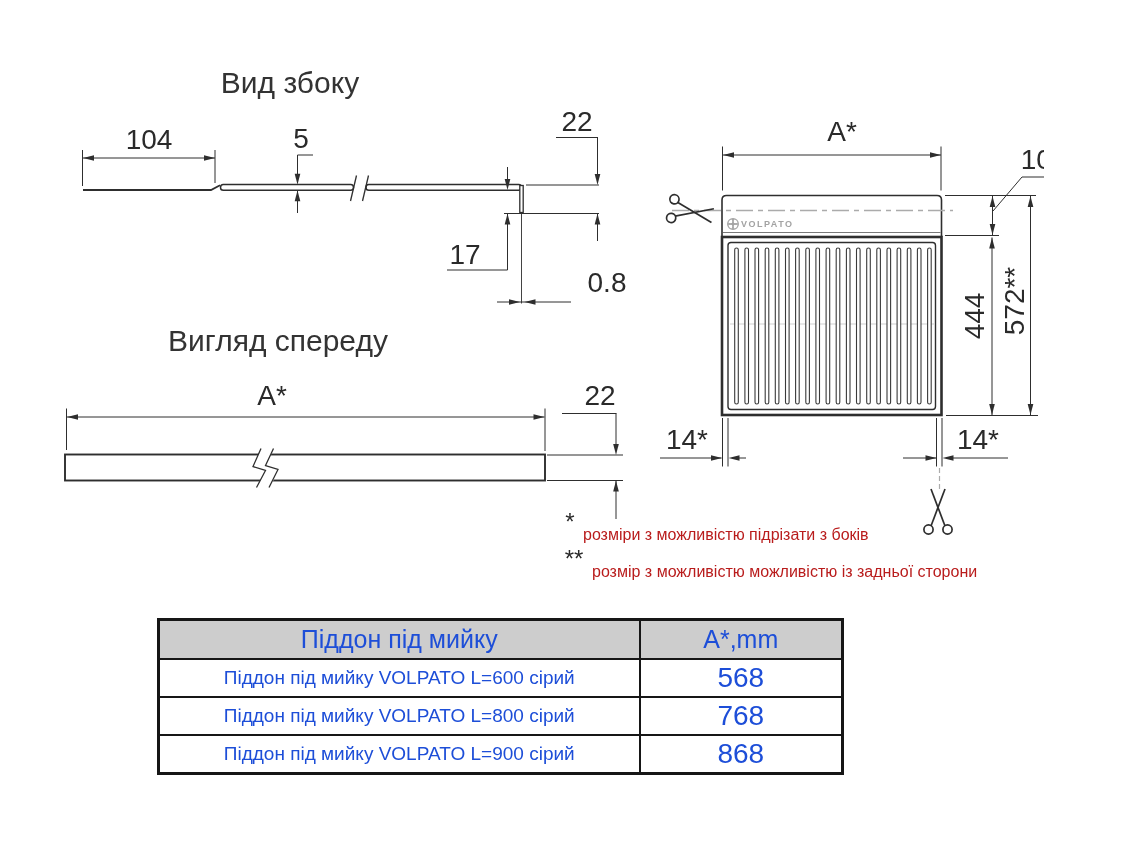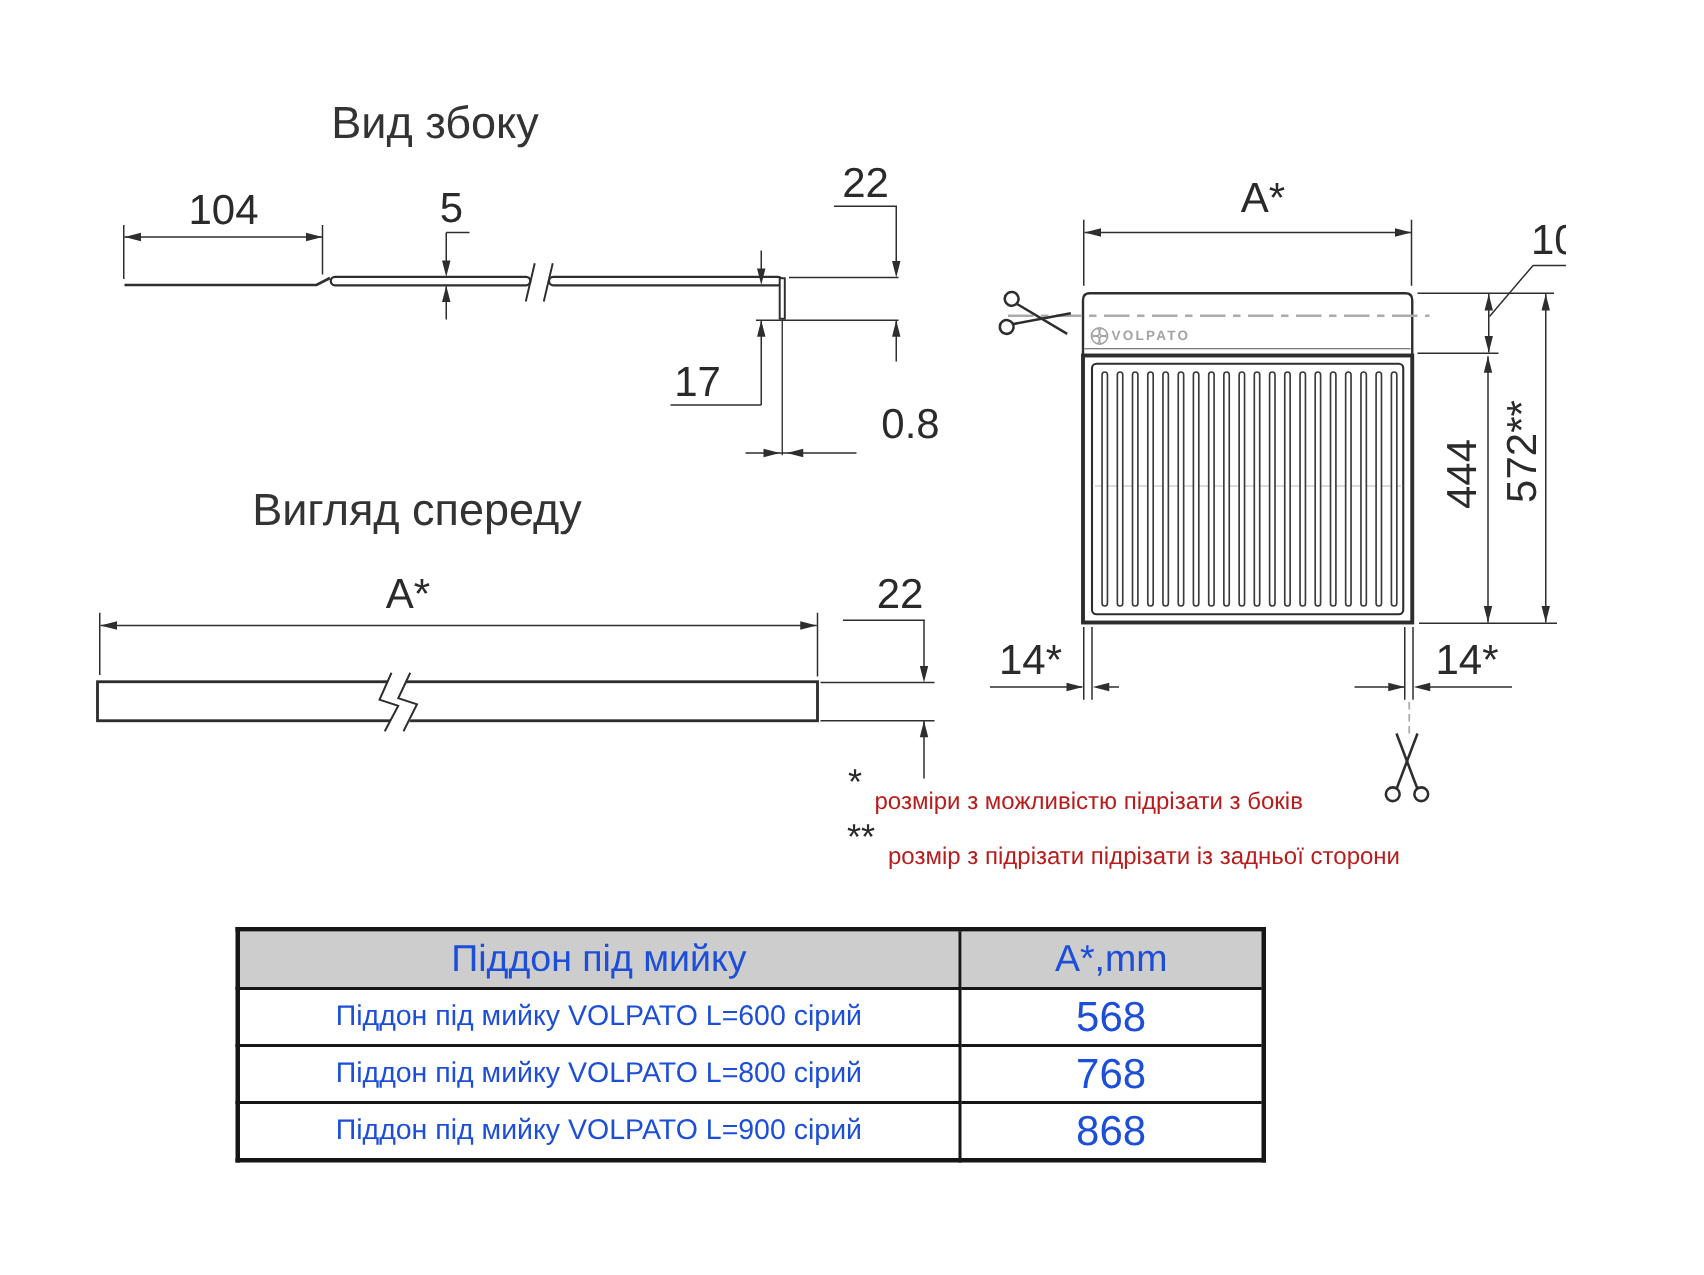--- a/index.html
+++ b/index.html
@@ -251,21 +251,21 @@
   <div class="lbl" style="left:978px;top:440px;">14*</div>
   <div class="logo-text" style="left:741px;top:224px;">VOLPATO</div>
 
   <div class="lbl title" style="left:278px;top:341px;">Вигляд спереду</div>
   <div class="lbl" style="left:272px;top:396px;">A*</div>
   <div class="lbl" style="left:600px;top:396px;">22</div>
 
   <div class="lbl note-marker" style="left:570px;top:522px;">*</div>
   <div class="lbl note-text" style="left:583px;top:535px;">розміри з можливістю підрізати з боків</div>
   <div class="lbl note-marker" style="left:574px;top:559px;">**</div>
-  <div class="lbl note-text" style="left:592px;top:572px;">розмір з підрізати підрізати із задньої сторони</div>
+  <div class="lbl note-text" style="left:592px;top:572px;">розмір з можливістю можливістю із задньої сторони</div>
 
   <table class="spec">
     <colgroup>
         <col style="width:481px">
         <col style="width:203px">
       </colgroup>
     <thead>
       <tr>
         <th>Піддон під мийку</th>
         <th>A*,mm</th>

